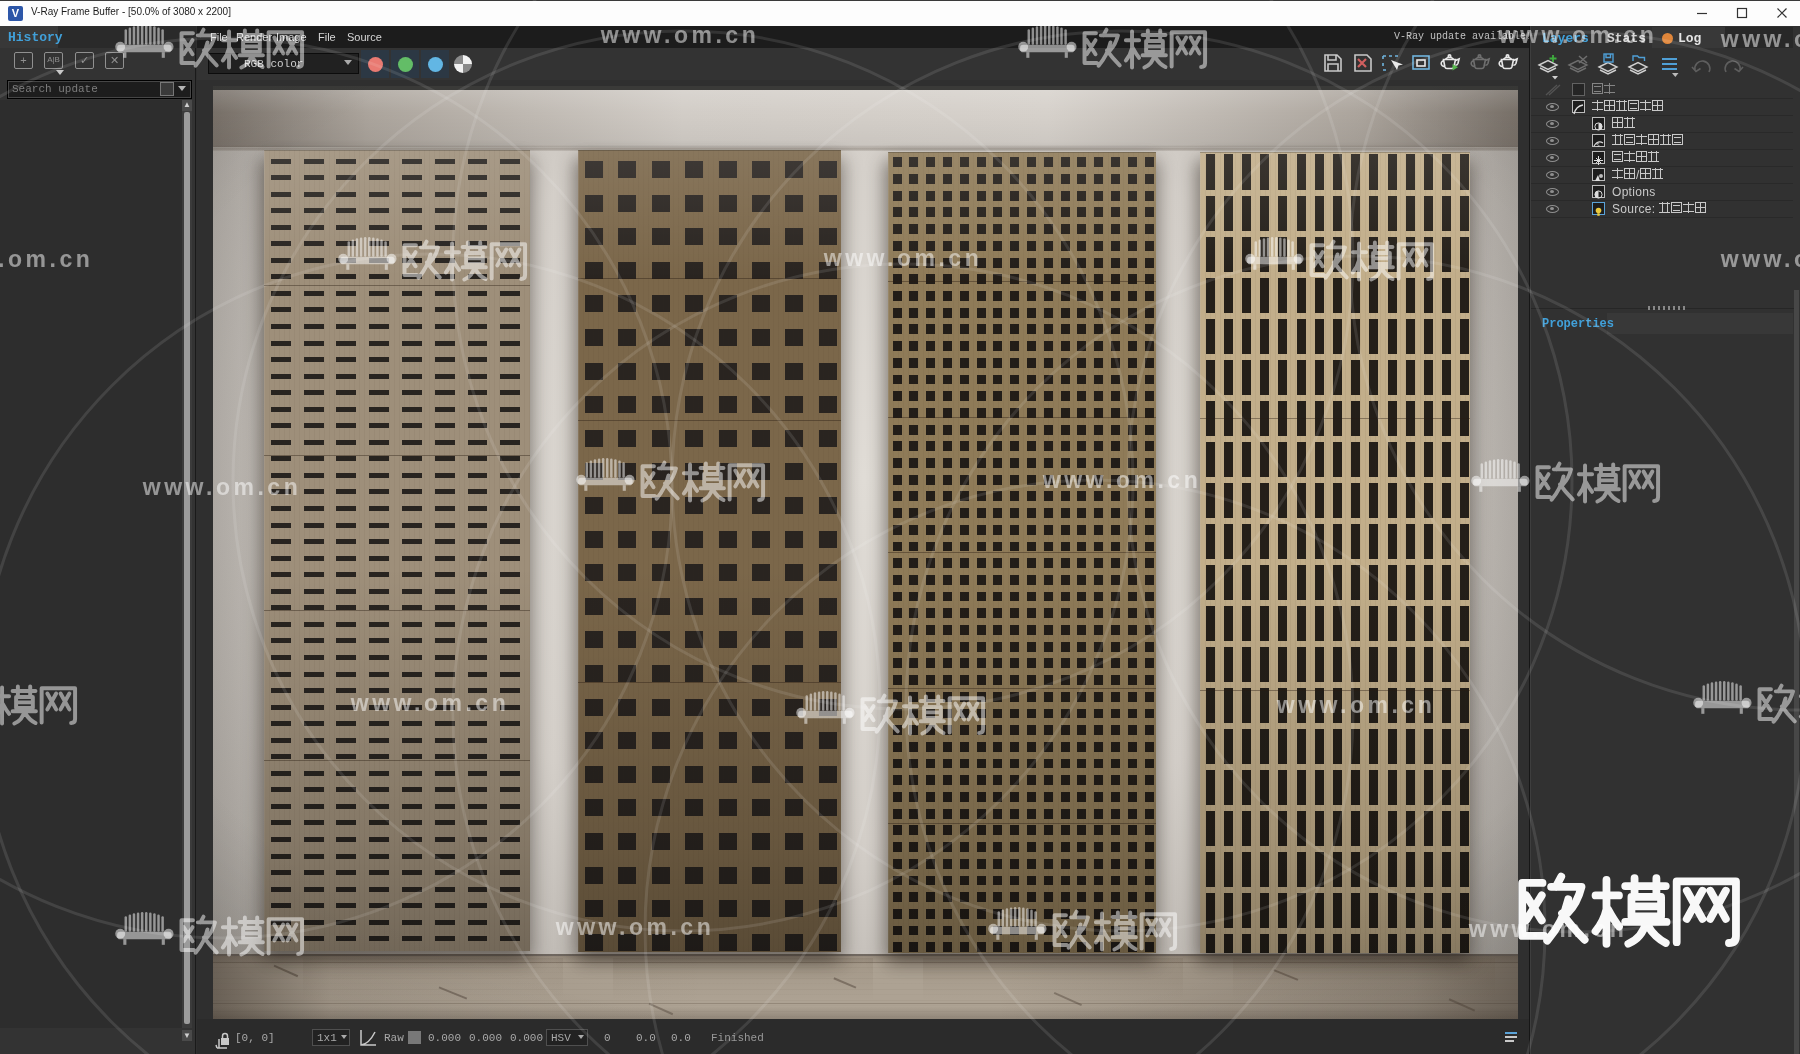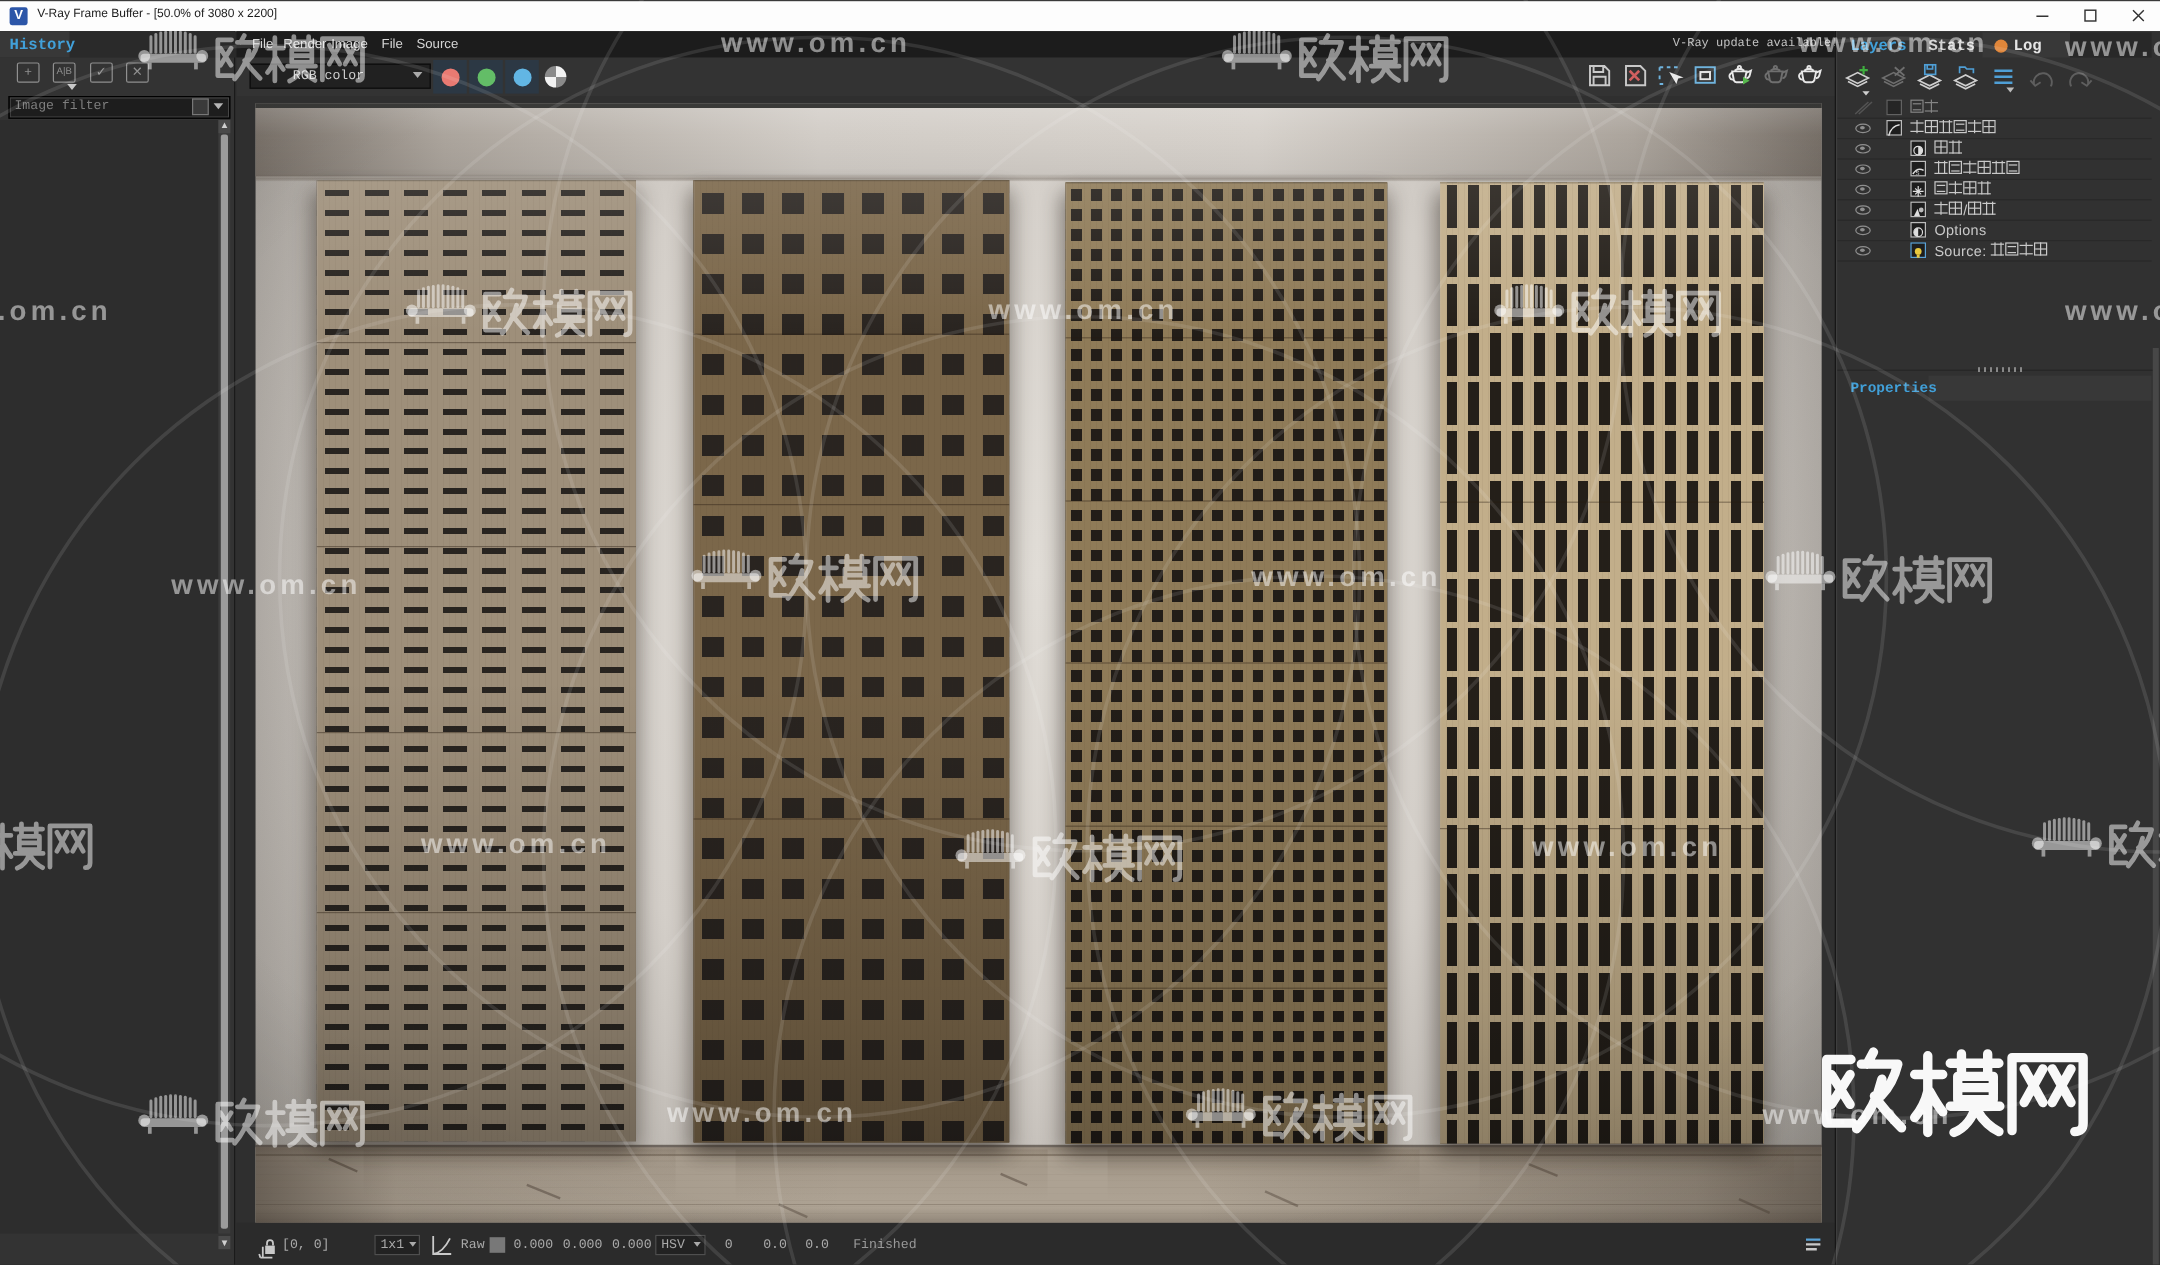--- a/index.html
+++ b/index.html
@@ -152,21 +152,21 @@
   <div class="abs" style="left:0;top:26px;width:196px;height:22px;background:#2a2a2a;"></div>
   <div class="abs" style="left:0;top:26px;width:58px;height:22px;background:#383838;"></div>
   <div class="abs mono blue" style="left:8px;top:30px;font-size:13px;font-weight:bold;text-align:center;">History</div>
   <div class="abs licnbtn" style="left:14px;">+</div>
   <div class="abs licnbtn" style="left:44px;font-size:8px;">A|B</div>
   <div class="abs licnbtn" style="left:75px;">✓</div>
   <div class="abs licnbtn" style="left:105px;">✕</div>
   <div class="abs" style="left:56px;top:70px;width:0;height:0;border:4px solid transparent;border-top:5px solid #c9c9c9;"></div>
   <div class="abs" id="llist"></div>
   <div class="abs" id="lsearch"></div>
-  <div class="abs mono" style="left:12px;top:83px;font-size:11px;color:#7d7d7d;">Image filter</div>
+  <div class="abs mono" style="left:12px;top:83px;font-size:11px;color:#7d7d7d;">Search update</div>
   <div class="abs" style="left:160px;top:82px;width:12px;height:12px;background:#3a3a3a;border:1px solid #777;"></div>
   <div class="abs" style="left:178px;top:86px;width:0;height:0;border:4px solid transparent;border-top:5px solid #b5b5b5;"></div>
   <div class="abs" id="lscroll"></div>
   <div class="abs" style="left:182px;top:100px;width:10px;height:11px;background:#4a4a4a;"></div>
   <div class="abs sarrow" style="top:101px;">▲</div>
   <div class="abs" id="lthumb"></div>
   <div class="abs" style="left:182px;top:1030px;width:10px;height:11px;background:#4a4a4a;"></div>
   <div class="abs sarrow" style="top:1032px;">▼</div>
 
   <div class="abs" id="menubar"></div>

